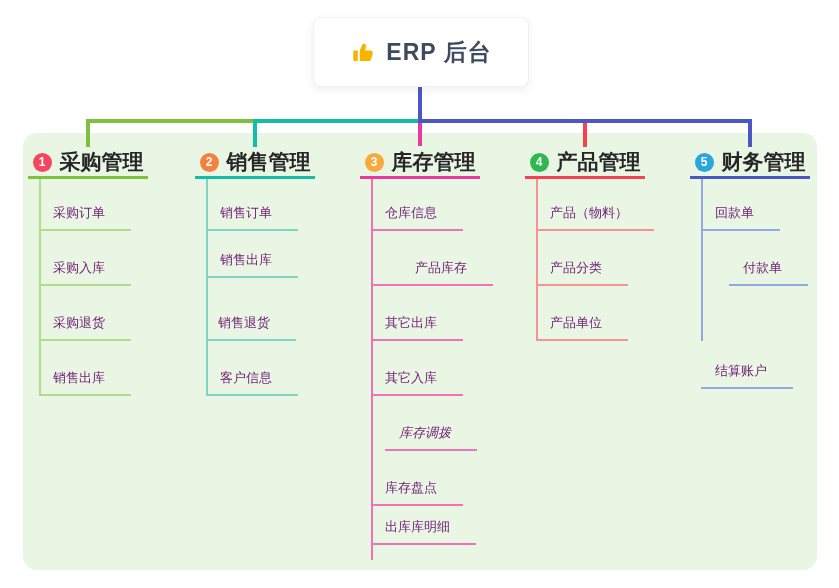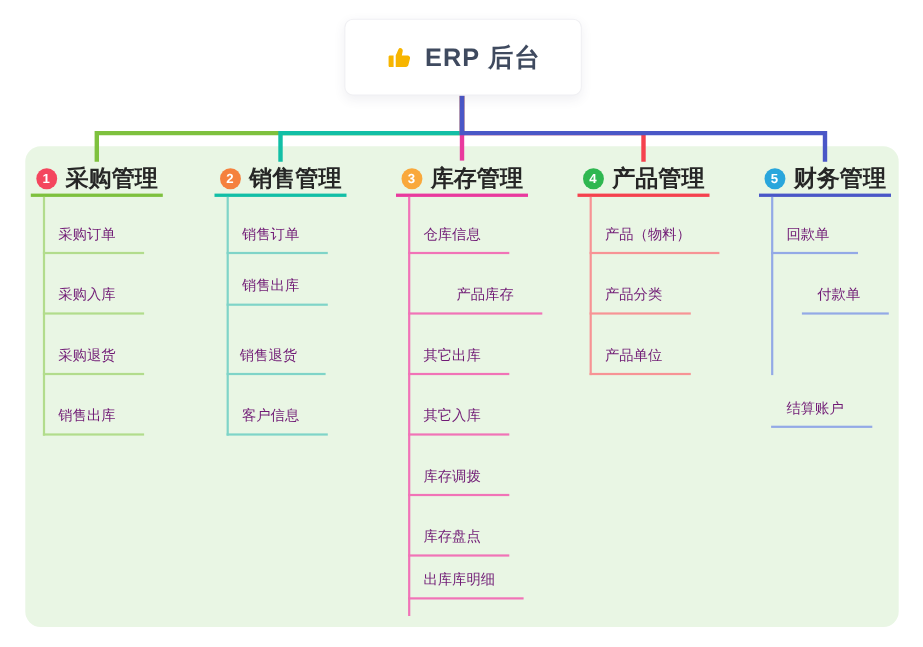--- a/index.html
+++ b/index.html
@@ -92,21 +92,21 @@
       <div class="branch" style="--line: #e93a9e; --childline: #f173b7; --numbg: #f9a83b;">
       <div class="branch-head" style="left: 360px; width: 120px;">
         <span class="num">3</span>
         <span class="head-label">库存管理</span>
       </div>
       <div class="vline" style="left: 371px; top: 179px; height: 381.4px;"></div>
     <div class="child" style="left: 371px; top: 204px;">仓库信息</div>
         <div class="child" style="left: 371px; top: 258.9px; padding-left: 44px;">产品库存</div>
         <div class="child" style="left: 371px; top: 313.8px;">其它出库</div>
         <div class="child" style="left: 371px; top: 368.7px;">其它入库</div>
-        <div class="child" style="left: 371px; top: 423.6px;">库存调拨</div>
+        <div class="child" style="left: 385px; top: 423.6px; font-style: italic;">库存调拨</div>
         <div class="child" style="left: 371px; top: 478.5px;">库存盘点</div>
         <div class="child" style="left: 371px; top: 518px;">出库库明细</div>
       </div>
       <div class="branch" style="--line: #f5424e; --childline: #f79395; --numbg: #2fb750;">
       <div class="branch-head" style="left: 525px; width: 120px;">
         <span class="num">4</span>
         <span class="head-label">产品管理</span>
       </div>
       <div class="vline" style="left: 536px; top: 179px; height: 161.8px;"></div>
     <div class="child" style="left: 536px; top: 204px;">产品（物料）</div>

